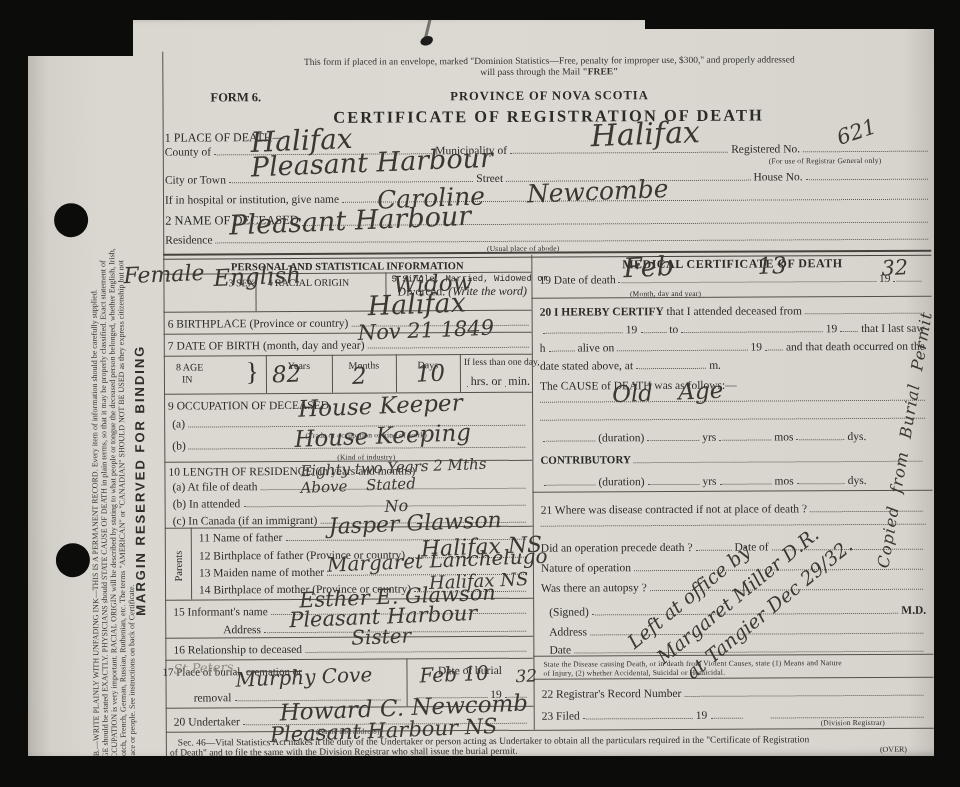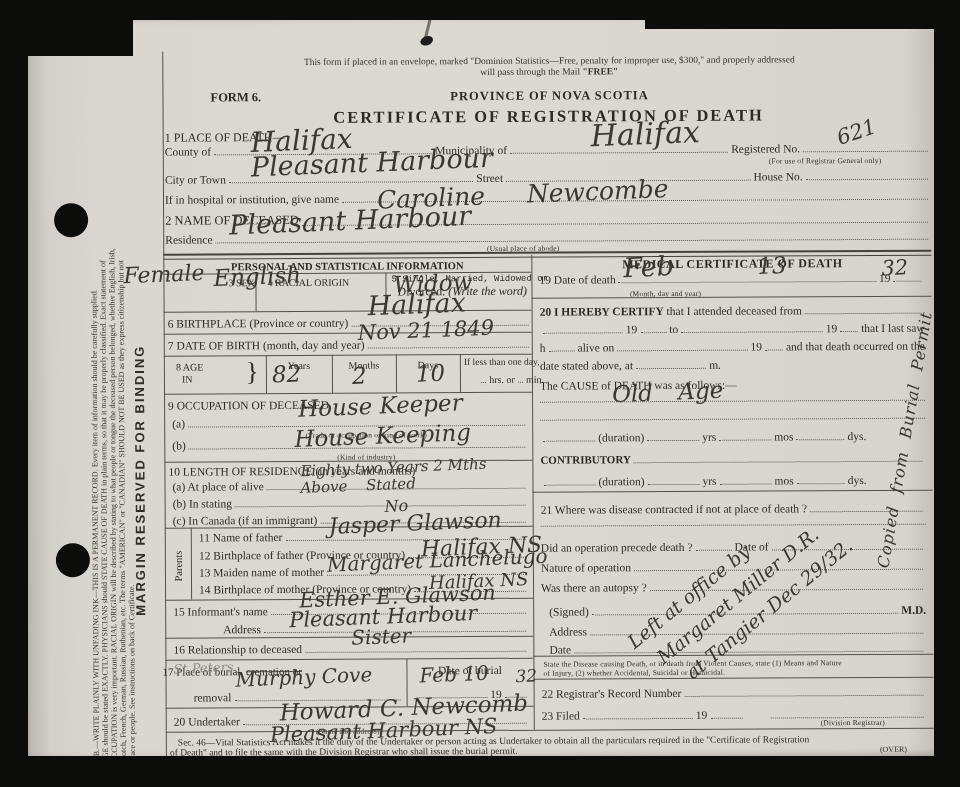--- a/index.html
+++ b/index.html
@@ -127,21 +127,21 @@
     <div class="vl" style="left:306px;top:340px;height:38px;"></div>
     <div class="vl" style="left:370px;top:340px;height:38px;"></div>
     <div class="vl" style="left:434px;top:340px;height:38px;"></div>
     <div class="abs cell-lbl" style="left:150px;top:346px;">8 AGE</div>
     <div class="abs cell-lbl" style="left:156px;top:358px;">IN</div>
     <div class="abs" style="left:220px;top:342px;font-size:26px;font-weight:300;">}</div>
     <div class="abs ctr cell-lbl" style="left:240px;top:345px;width:66px;">Years</div>
     <div class="abs ctr cell-lbl" style="left:306px;top:345px;width:64px;">Months</div>
     <div class="abs ctr cell-lbl" style="left:370px;top:345px;width:64px;">Days</div>
     <div class="abs" style="left:438px;top:343px;font-size:9.5px;">If less than one day,</div>
-    <div class="row" style="left:452px;top:360px;width:66px;font-size:10px;">
+    <div class="row" style="left:438px;top:360px;width:66px;font-size:12px;">
       <span class="dw" style="width:10px"></span>
       <span>hrs. or</span>
       <span class="dw" style="width:10px"></span>
       <span>min.</span>
     </div>
 
     <div class="abs" style="left:142px;top:384px;font-size:11.5px;">9 OCCUPATION OF DECEASED</div>
     <div class="row" style="left:146px;top:402px;width:356px;">
       <span>(a)</span>
         <span class="dots"></span>
@@ -149,25 +149,25 @@
     <div class="abs fp ctr" style="left:230px;top:416px;width:220px;">(Trade or occupation or kind of work)</div>
     <div class="row" style="left:146px;top:424px;width:356px;">
       <span>(b)</span>
         <span class="dots"></span>
     </div>
     <div class="abs fp ctr" style="left:250px;top:438px;width:180px;">(Kind of industry)</div>
     <div class="hl" style="left:138px;top:446px;width:368px;"></div>
 
     <div class="abs" style="left:142px;top:450px;font-size:11.5px;">10 LENGTH OF RESIDENCE (in years and months)</div>
     <div class="row" style="left:146px;top:465px;width:356px;">
-      <span>(a) At place of alive</span>
+      <span>(a) At file of death</span>
         <span class="dots"></span>
     </div>
     <div class="row" style="left:146px;top:482px;width:356px;">
-      <span>(b) In stating</span>
+      <span>(b) In attended</span>
         <span class="dots"></span>
     </div>
     <div class="row" style="left:146px;top:499px;width:356px;">
       <span>(c) In Canada (if an immigrant)</span>
         <span class="dots"></span>
     </div>
     <div class="hl" style="left:138px;top:512px;width:368px;"></div>
 
     <div class="vl" style="left:164px;top:512px;height:72px;"></div>
     <div class="abs rot90" style="left:146px;top:566px;width:56px;font-size:10.5px;">Parents</div>

